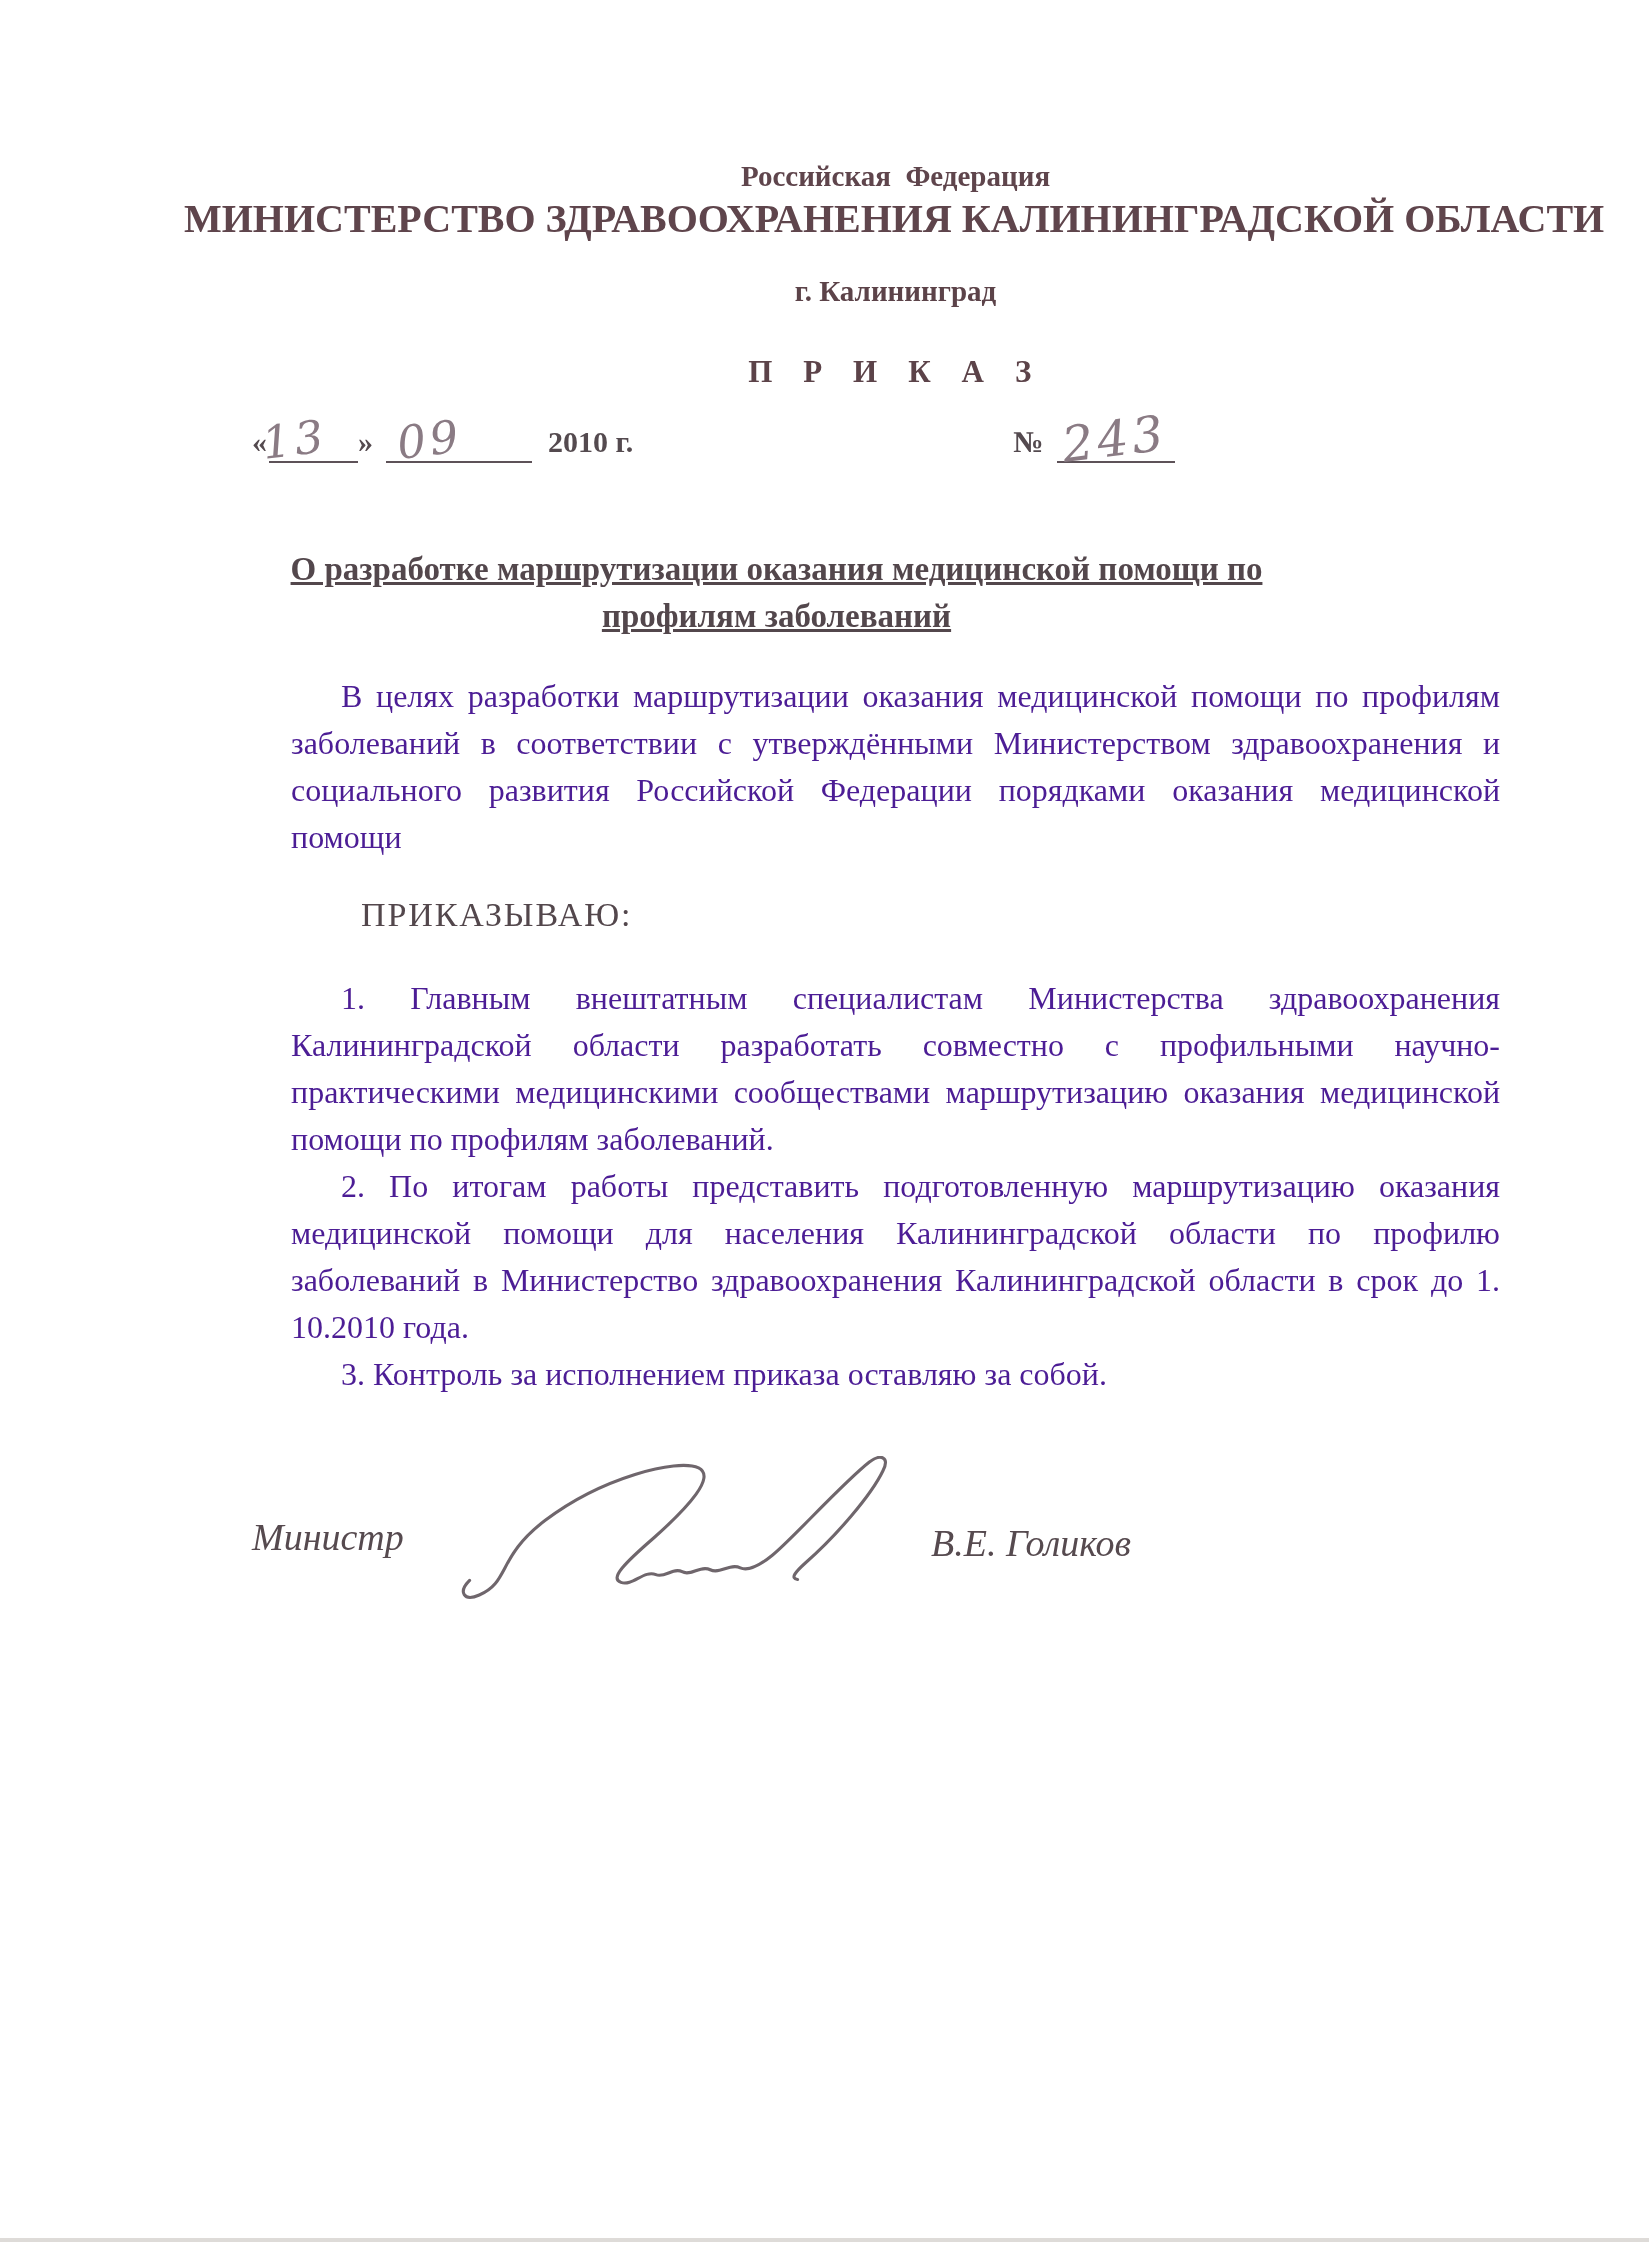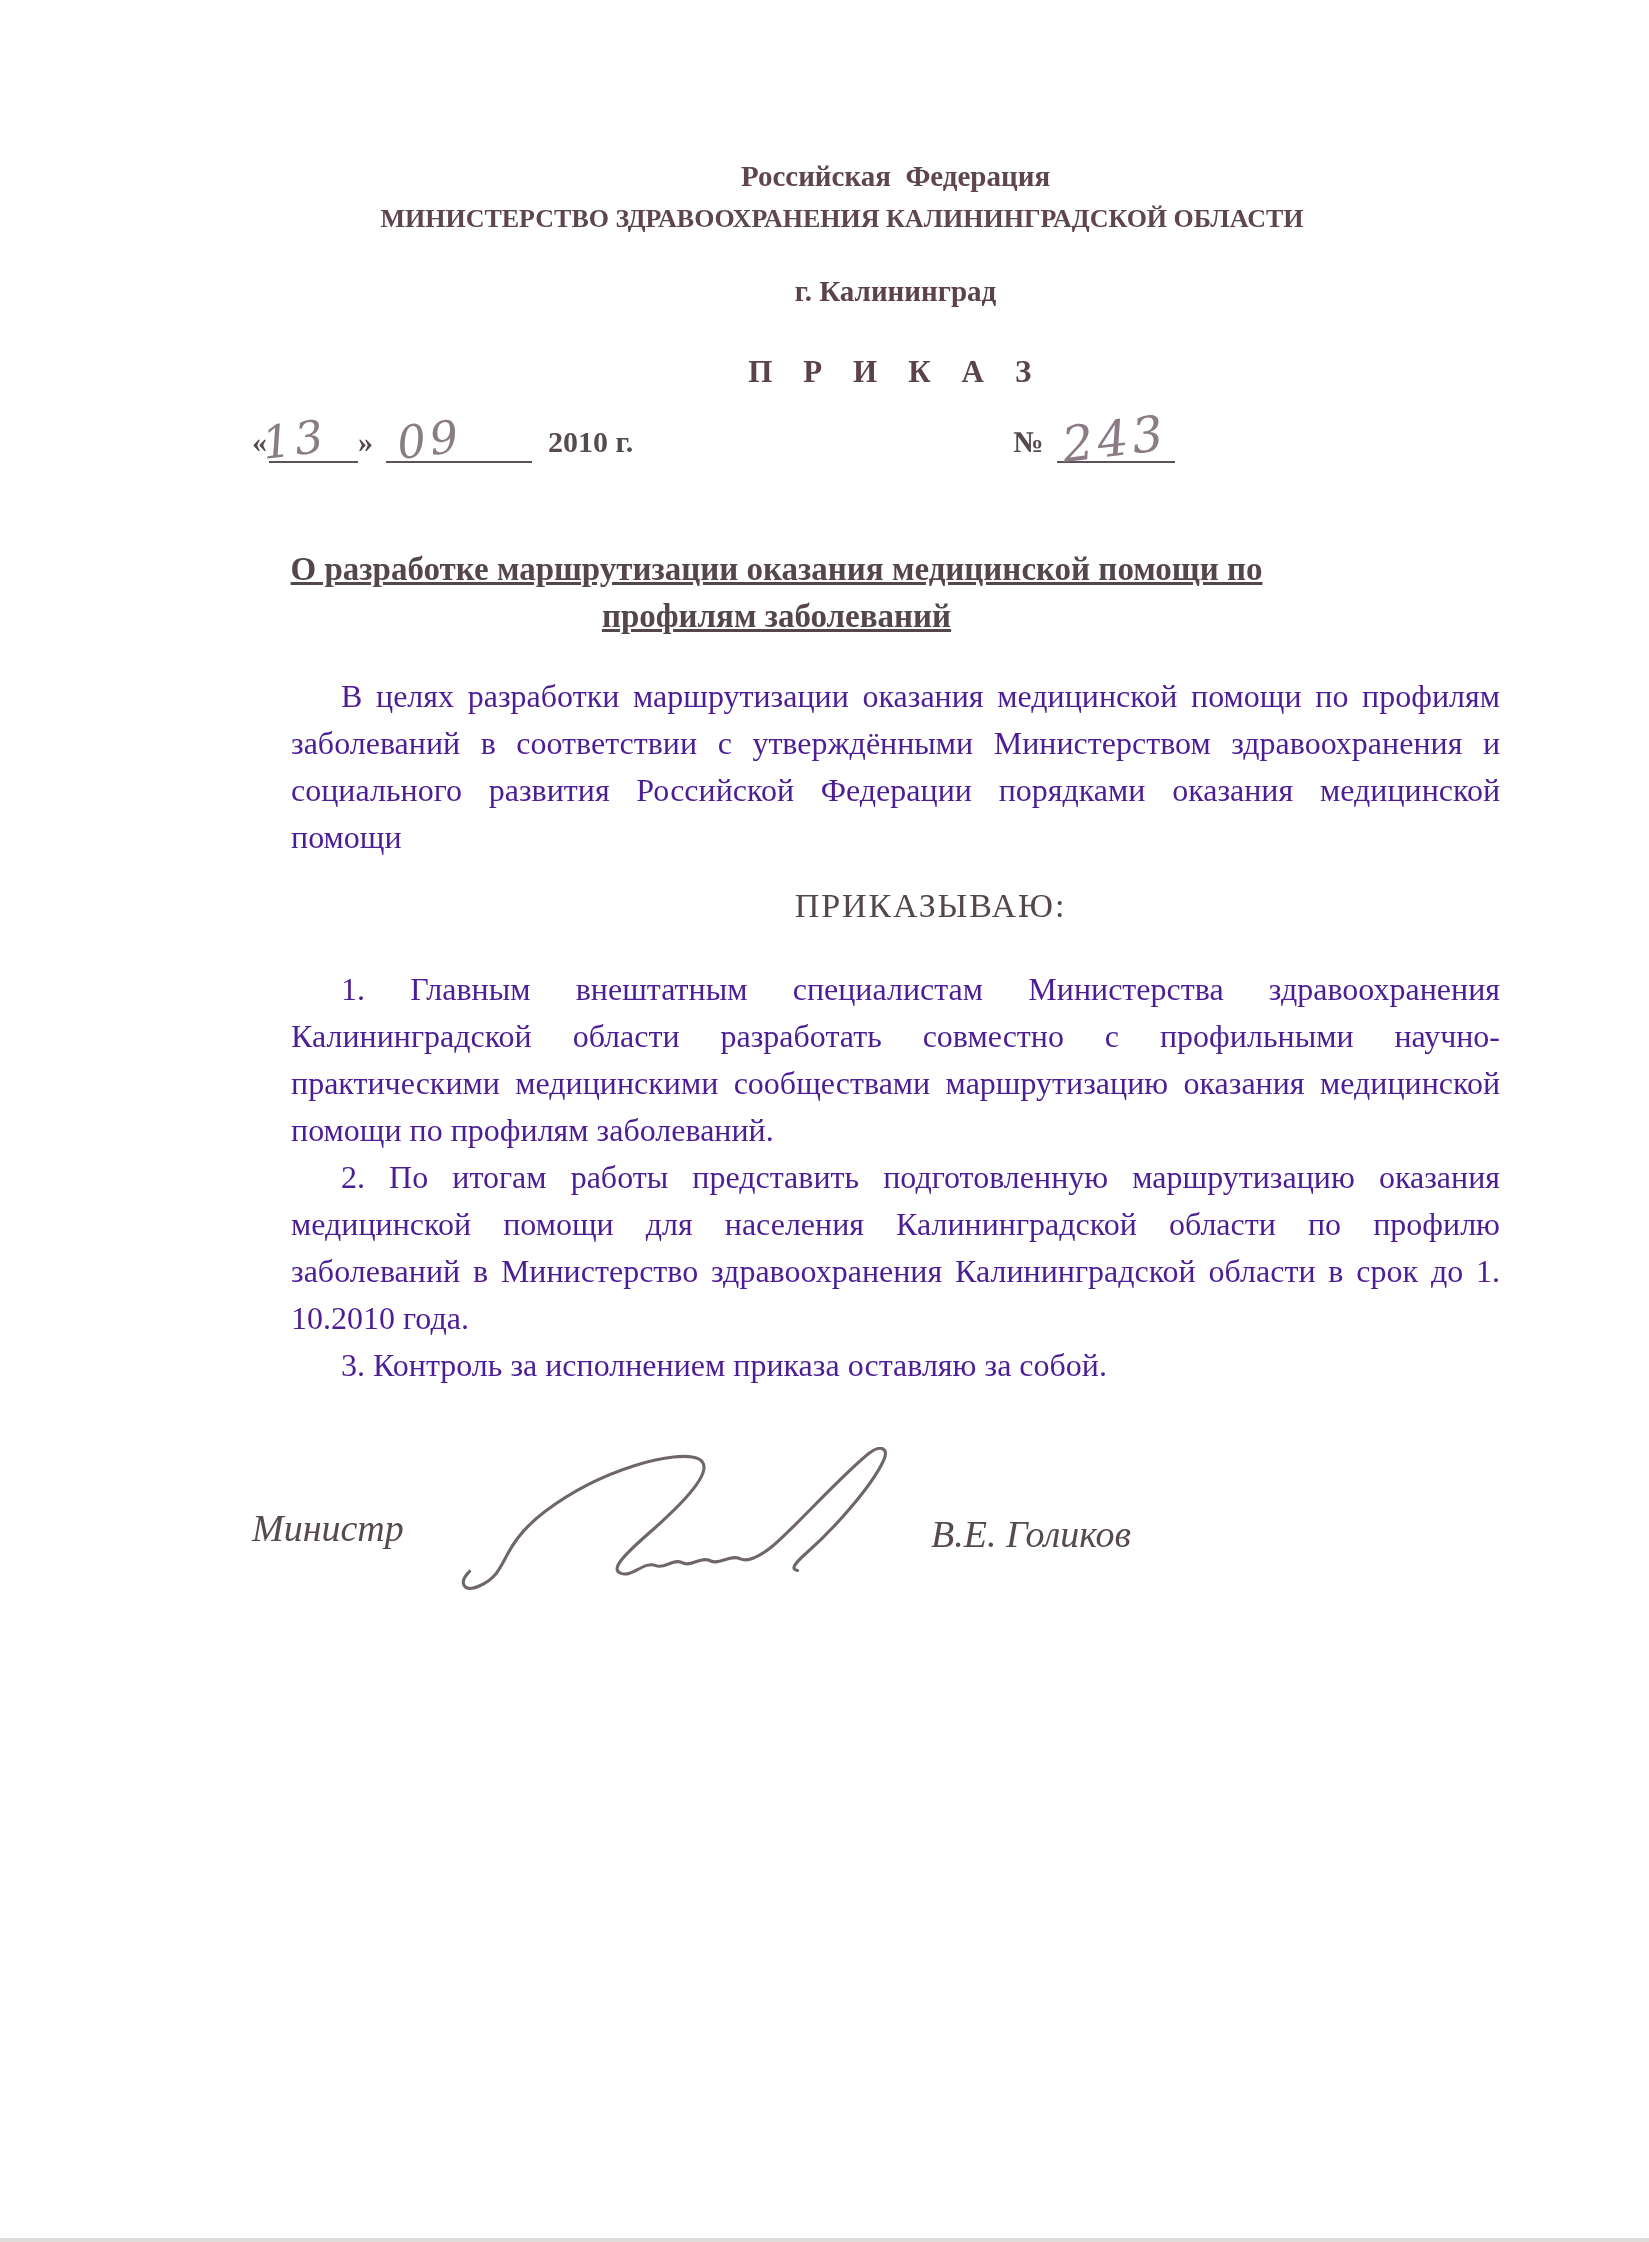--- a/index.html
+++ b/index.html
@@ -13,21 +13,21 @@
     color:#564a4f;
     box-sizing:border-box;
     padding:157px 150px 15px 291px;
   }
   .center{text-align:center;}
   .country-line{
     font-size:29px;font-weight:bold;line-height:39px;
     color:#5f454c;white-space:pre;
   }
   .ministry-line{
-    font-size:26px;font-weight:bold;line-height:45px;
+    font-size:40px;font-weight:bold;line-height:45px;
     color:#5f454c;margin-left:-107px;white-space:nowrap;
   }
   .doc-type{
     margin-top:39px;font-size:31px;font-weight:bold;line-height:43px;
     letter-spacing:11.6px;color:#5c4349;
   }
   .city-line{
     margin-top:31px;font-size:29px;font-weight:bold;line-height:39px;color:#5c4349;
   }
   .date-row{
@@ -57,22 +57,22 @@
     margin-top:83px;margin-left:-29px;width:1029px;
     font-size:33px;font-weight:bold;line-height:47px;
     text-align:center;color:#53474c;text-decoration:underline;
   }
   .para{
     font-size:32px;line-height:47px;text-align:justify;
     text-indent:50px;color:#4c1d95;margin:0;
   }
   .preamble{margin-top:33px;}
   .order-word{
-    margin-top:23px;font-size:34px;line-height:43px;
-    text-align:center;margin-left:70px;color:#53474c;letter-spacing:1.9px;
+    margin-top:32px;font-size:34px;line-height:43px;
+    text-align:left;margin-left:70px;color:#53474c;letter-spacing:1.9px;
   }
   .items{margin-top:39px;}
   .signature-row{
     position:relative;margin-top:107px;height:165px;
     font-size:38px;color:#564a4f;font-style:italic;
   }
   .sig-position{position:absolute;left:-39px;top:9.7px;}
   .sig-name{position:absolute;left:640px;top:16px;white-space:nowrap;}
   .sig-svg{position:absolute;left:165px;top:-49px;}
   .page-bottom-edge{

